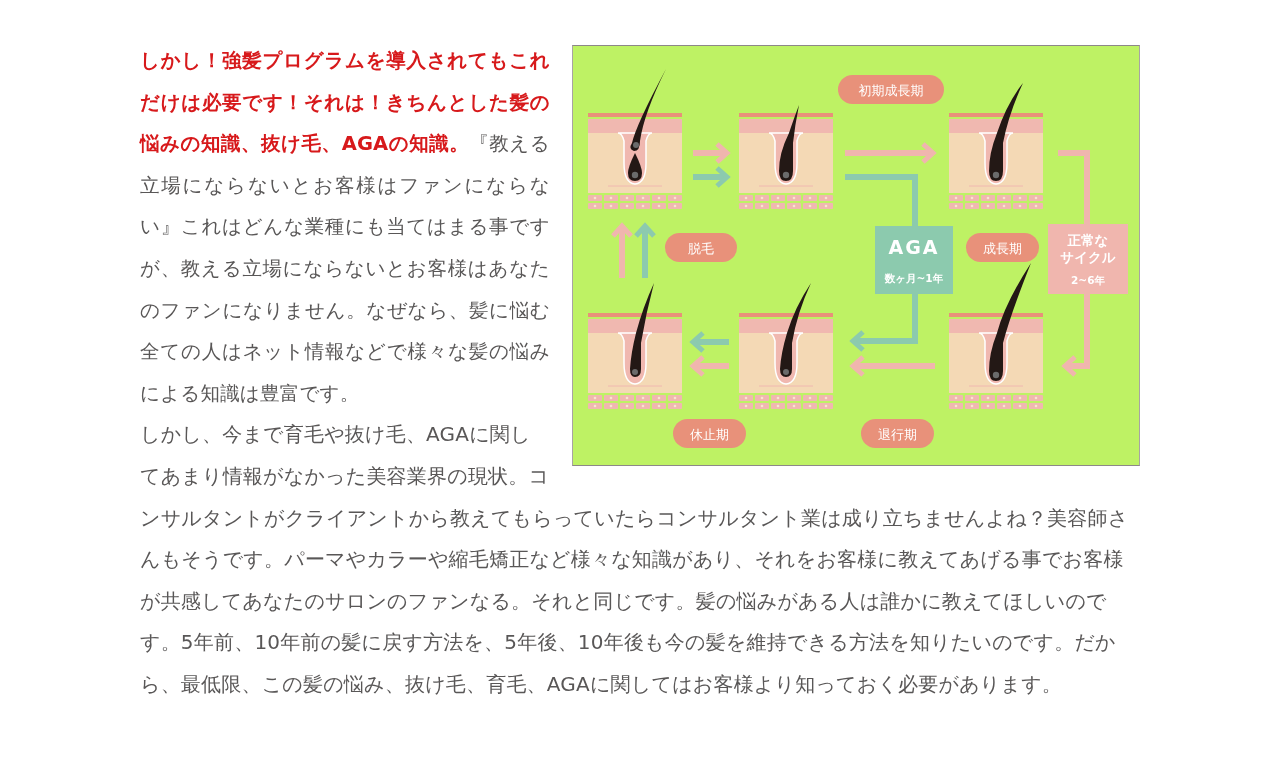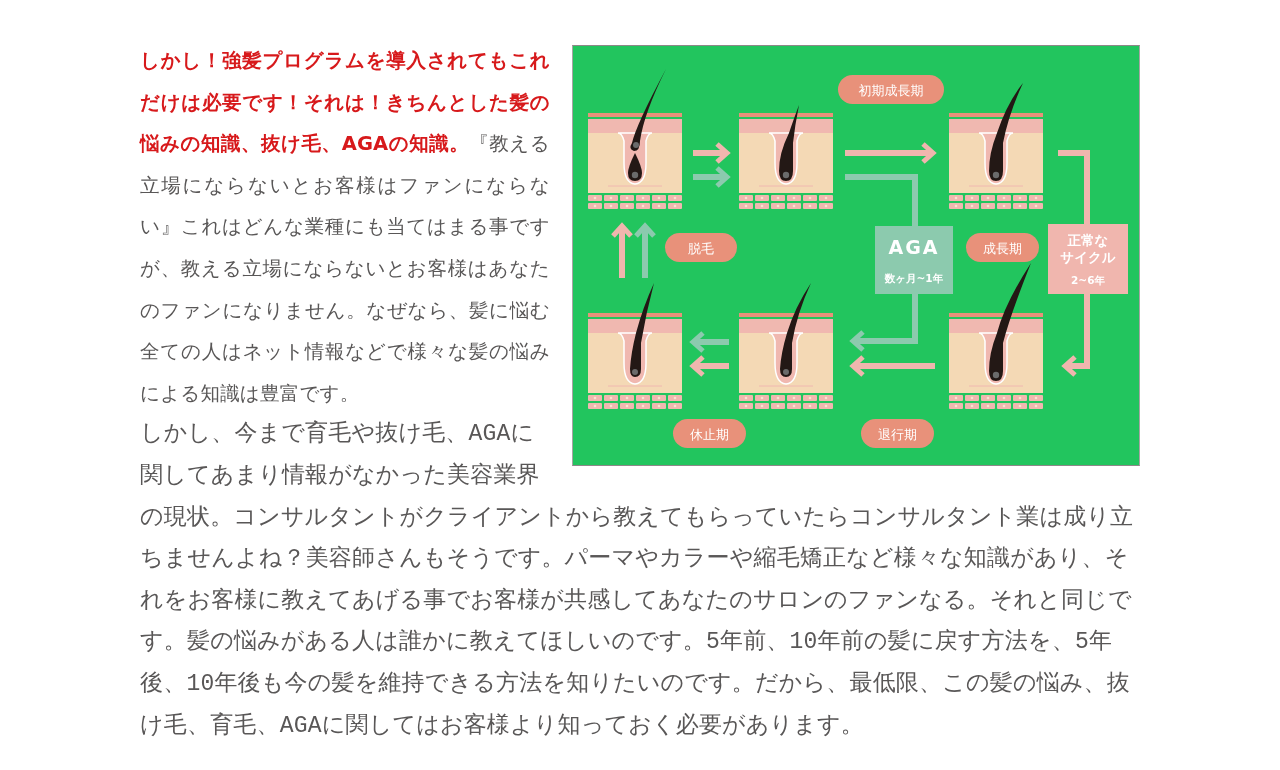--- a/index.html
+++ b/index.html
@@ -1,27 +1,27 @@
 <!DOCTYPE html>
 <html><head>
 <meta charset="utf-8">
 <style>
   html, body { margin: 0; padding: 0; background: #ffffff; }
   body { width: 1280px; height: 770px; position: relative; overflow: hidden;
          font-family: "DejaVu Sans", "Liberation Sans", sans-serif; }
   .article { position: absolute; left: 140px; top: 40px; width: 1000px; }
   .figure { float: right; width: 568px; height: 421px; margin: 5px 0 10px 22px;
             border: 1px solid #a8a3a3; border-top-color: #8d8888; border-bottom-color: #8d8888;
-            box-sizing: border-box; position: relative; background: #22c55e; }
+            box-sizing: border-box; position: relative; background: #bef264; }
   .figure svg { position: absolute; left: 0; top: 0; }
   .para { margin: 0; color: #595757; font-size: 19.5px; line-height: 41.6px;
           letter-spacing: 0.2px; text-align: justify; }
   .hl { color: #d7191b; font-weight: bold; }
-  .para2 { margin: 0; color: #595757; font-size: 23px; line-height: 41.6px;
-           letter-spacing: 0.2px; font-family: Liberation Mono, monospace; }
+  .para2 { margin: 0; color: #595757; font-size: 20px; line-height: 41.6px;
+           letter-spacing: 0.2px; }
   .lbl { font-family: "DejaVu Sans", sans-serif; }
 </style>
 </head>
 <body>
 
 <div class="article">
   <div class="figure">
     <svg width="568" height="421" viewBox="0 0 568 421" xmlns="http://www.w3.org/2000/svg">
       <defs>
 

